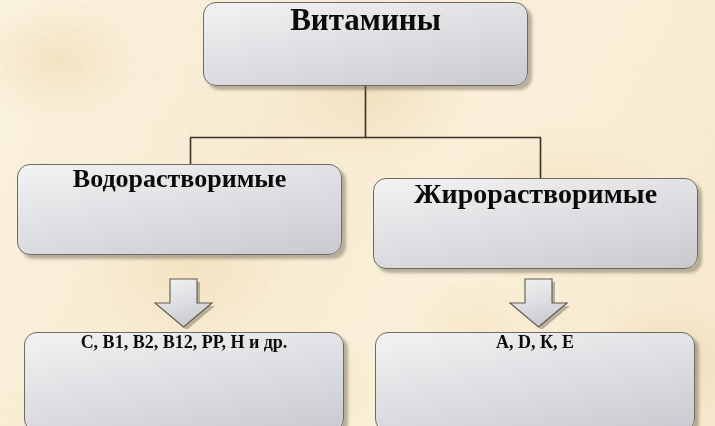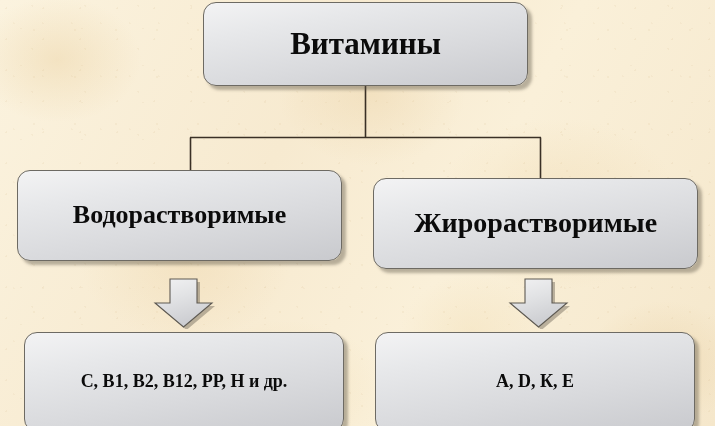--- a/index.html
+++ b/index.html
@@ -58,37 +58,36 @@
   }
 
   
   .node {
     position: absolute;
     border: 1px solid #6d6a63;
     border-radius: 13px;
     background-image: linear-gradient(170deg, #f3f3f4 0%, #e7e8ea 26%, #d9dadd 62%, #c9cace 100%);
     box-shadow: 4px 4px 3px rgba(92,86,72,0.42);
     display: flex;
-    align-items: center;
     justify-content: center;
     text-align: center;
     color: #0b0b0b;
     font-weight: bold;
     line-height: 1.1;
     white-space: nowrap;
   }
 
   #node-root {
     left: 203px;  top: 2px;
     width: 325px; height: 84px;
     font-size: 31px;
   }
 
   #node-water {
-    left: 17px;   top: 170px;
+    left: 17px;   top: 164px;
     width: 325px; height: 91px;
     font-size: 26px;
   }
 
   #node-fat {
     left: 373px;  top: 178px;
     width: 325px; height: 91px;
     font-size: 28px;
   }
 

